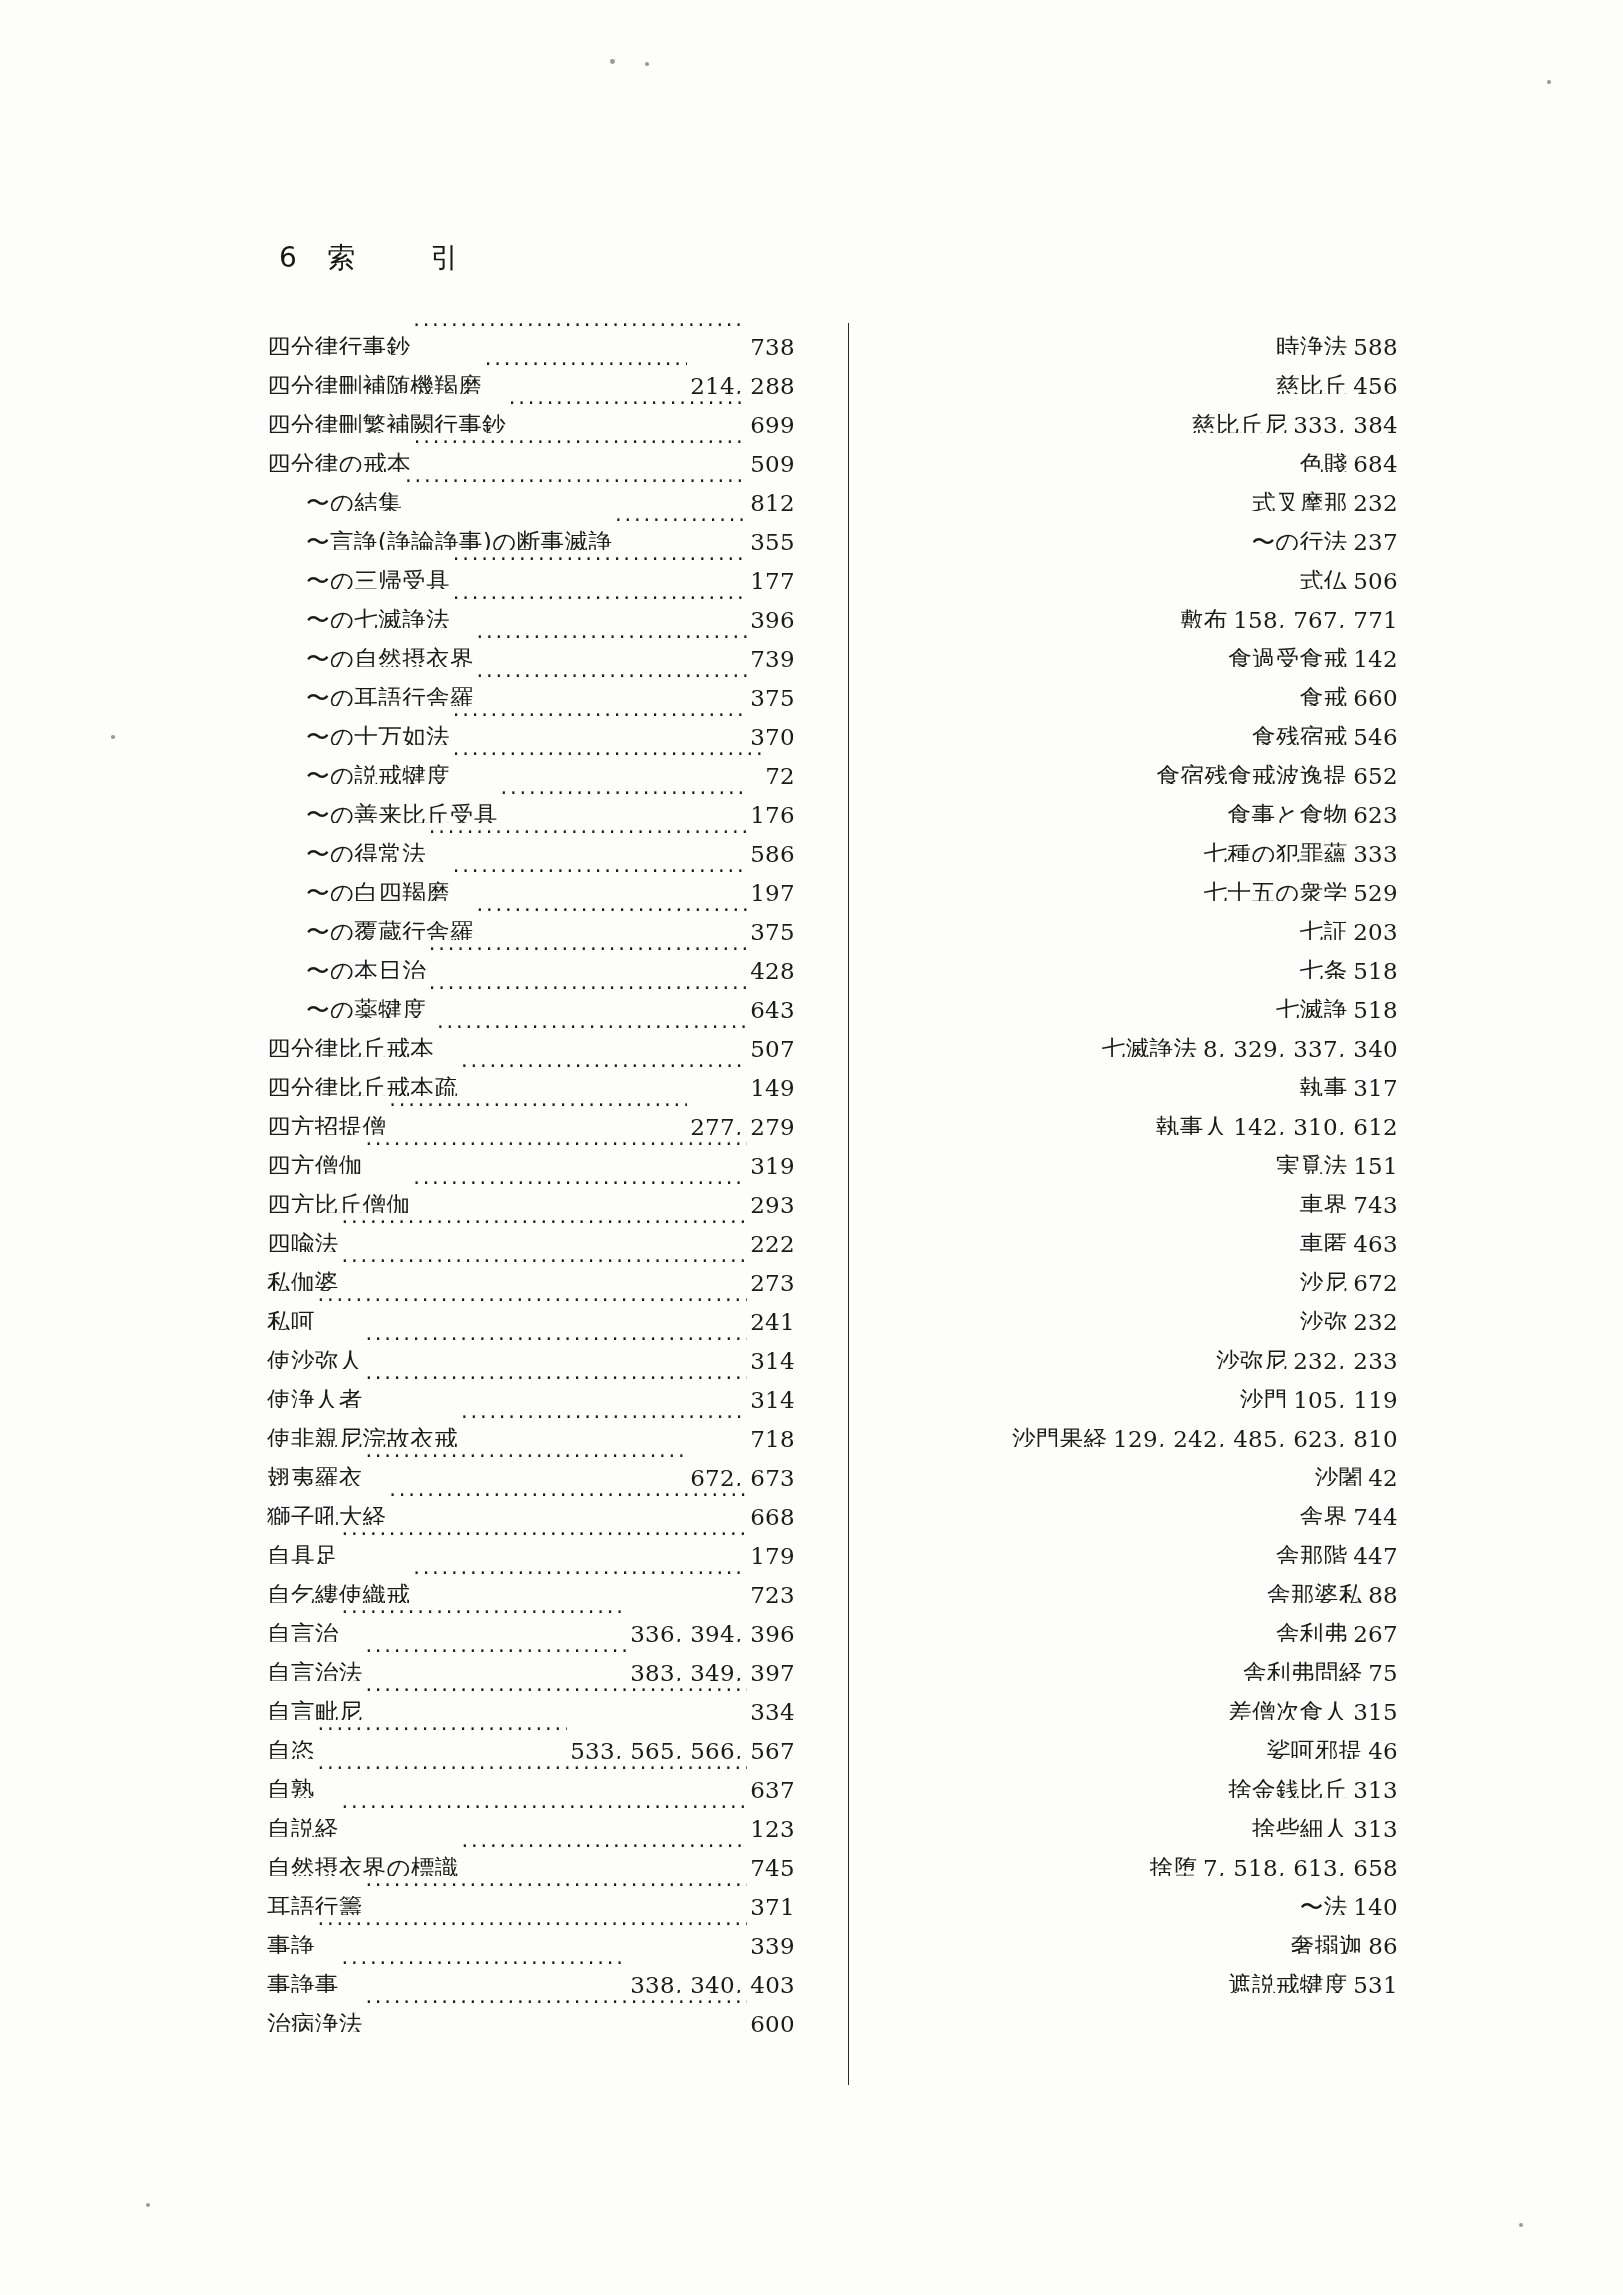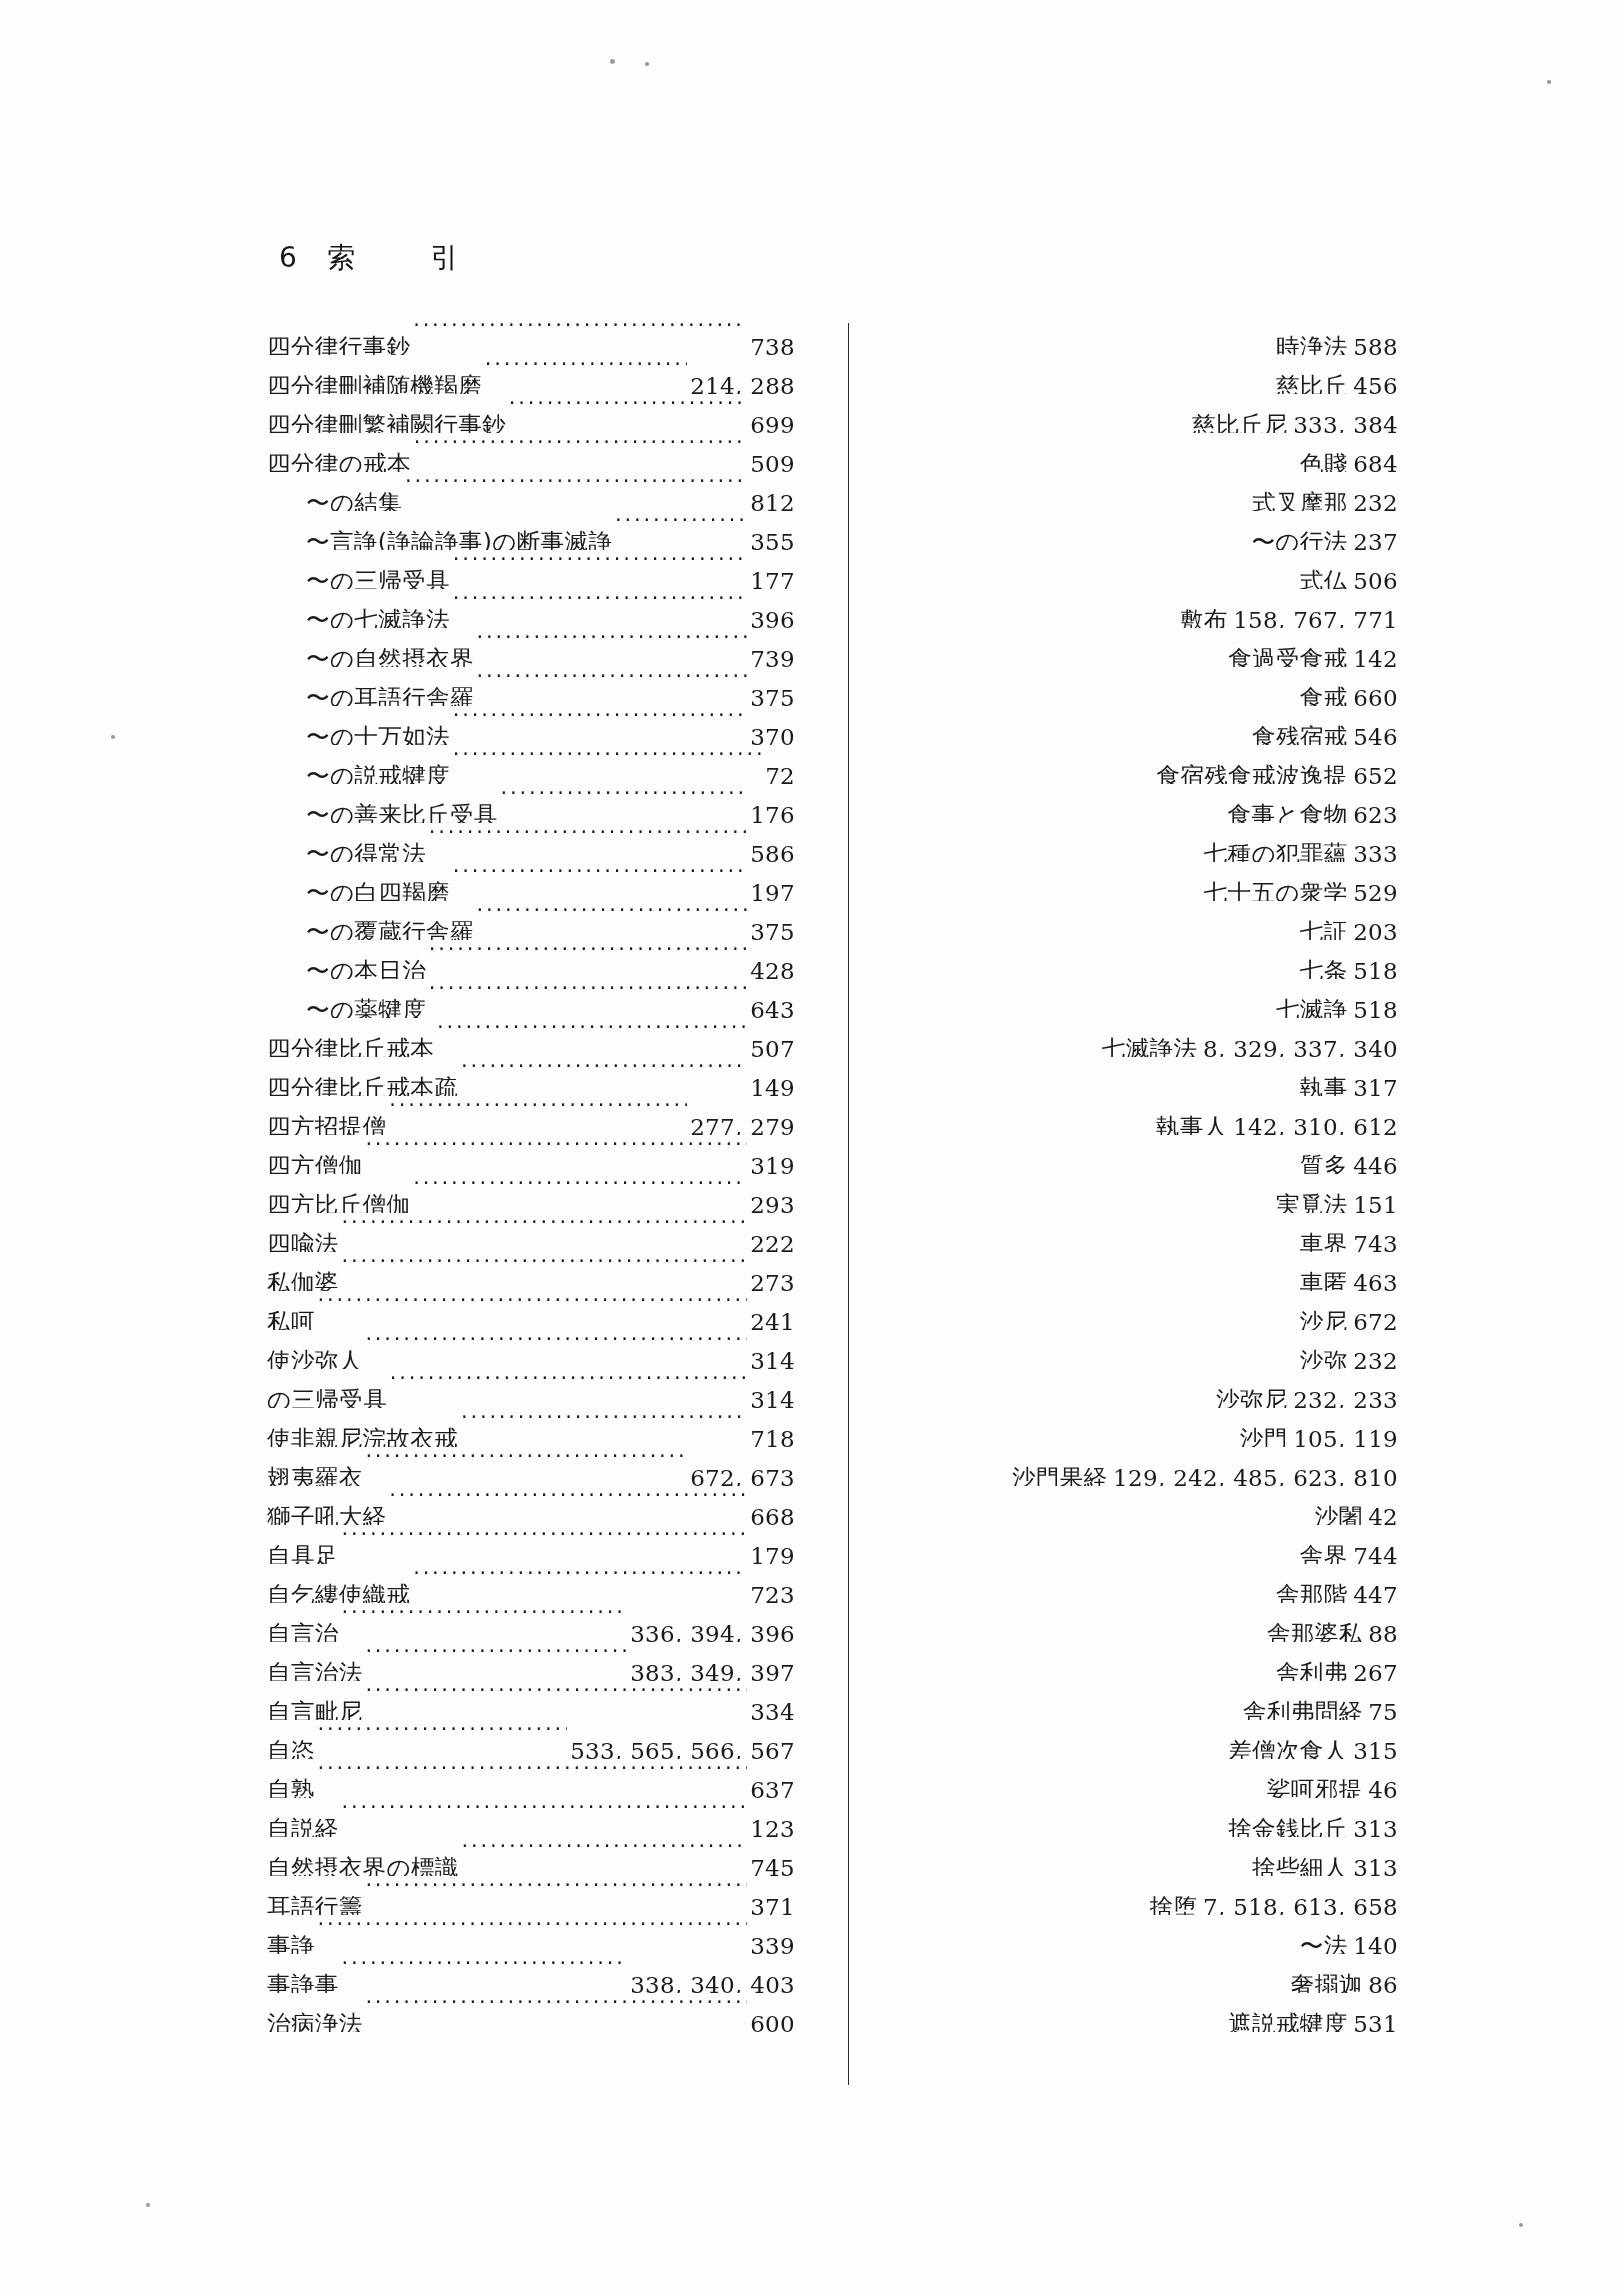--- a/index.html
+++ b/index.html
@@ -259,21 +259,21 @@
           <span class="label">私呵</span>
           <span class="leader"></span>
           <span class="page-no">241</span>
         </div>
         <div class="entry">
           <span class="label">使沙弥人</span>
           <span class="leader"></span>
           <span class="page-no">314</span>
         </div>
         <div class="entry">
-          <span class="label">の三帰受具</span>
+          <span class="label">使浄人者</span>
           <span class="leader"></span>
           <span class="page-no">314</span>
         </div>
         <div class="entry">
           <span class="label">使非親尼浣故衣戒</span>
           <span class="leader"></span>
           <span class="page-no">718</span>
         </div>
         <div class="entry">
           <span class="label">翅夷羅衣</span>
@@ -451,25 +451,20 @@
           <span class="label">執事</span>
           <span class="leader"></span>
           <span class="page-no">317</span>
         </div>
         <div class="entry">
           <span class="label">執事人</span>
           <span class="leader"></span>
           <span class="page-no">142, 310, 612</span>
         </div>
         <div class="entry">
-          <span class="label">質多</span>
-          <span class="leader"></span>
-          <span class="page-no">446</span>
-        </div>
-        <div class="entry">
           <span class="label">実覓法</span>
           <span class="leader"></span>
           <span class="page-no">151</span>
         </div>
         <div class="entry">
           <span class="label">車界</span>
           <span class="leader"></span>
           <span class="page-no">743</span>
         </div>
         <div class="entry">

